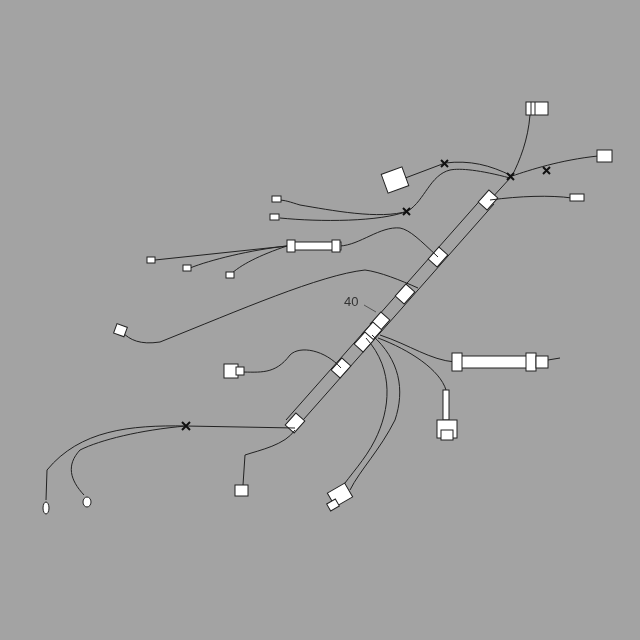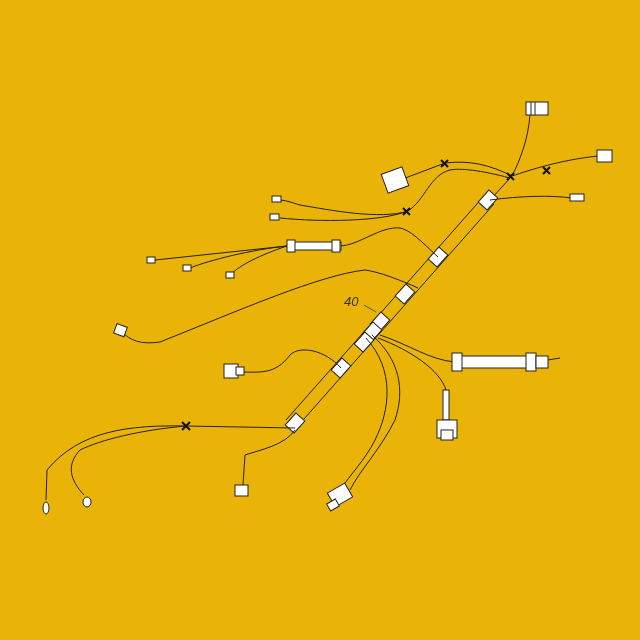--- a/index.html
+++ b/index.html
@@ -1,16 +1,16 @@
 <!DOCTYPE html>
 <html><head>
 <meta charset="utf-8">
 <style>
   html,body{margin:0;padding:0;background:#ffffff;}
-  #canvas{position:relative;width:640px;height:640px;background:#eab308;overflow:hidden;font-style:italic;}
+  #canvas{position:relative;width:640px;height:640px;background:#a3a3a3;overflow:hidden;}
   svg{position:absolute;left:0;top:0;}
   .w{fill:none;stroke:#222;stroke-width:1;}
   .t{fill:#fff;stroke:#222;stroke-width:1;}
   .x{stroke:#111;stroke-width:2;}
   .callout{position:absolute;font-family:"Liberation Sans",sans-serif;font-size:13px;color:#333;}
 </style>
 </head>
 <body>
 
 <div id="canvas">

